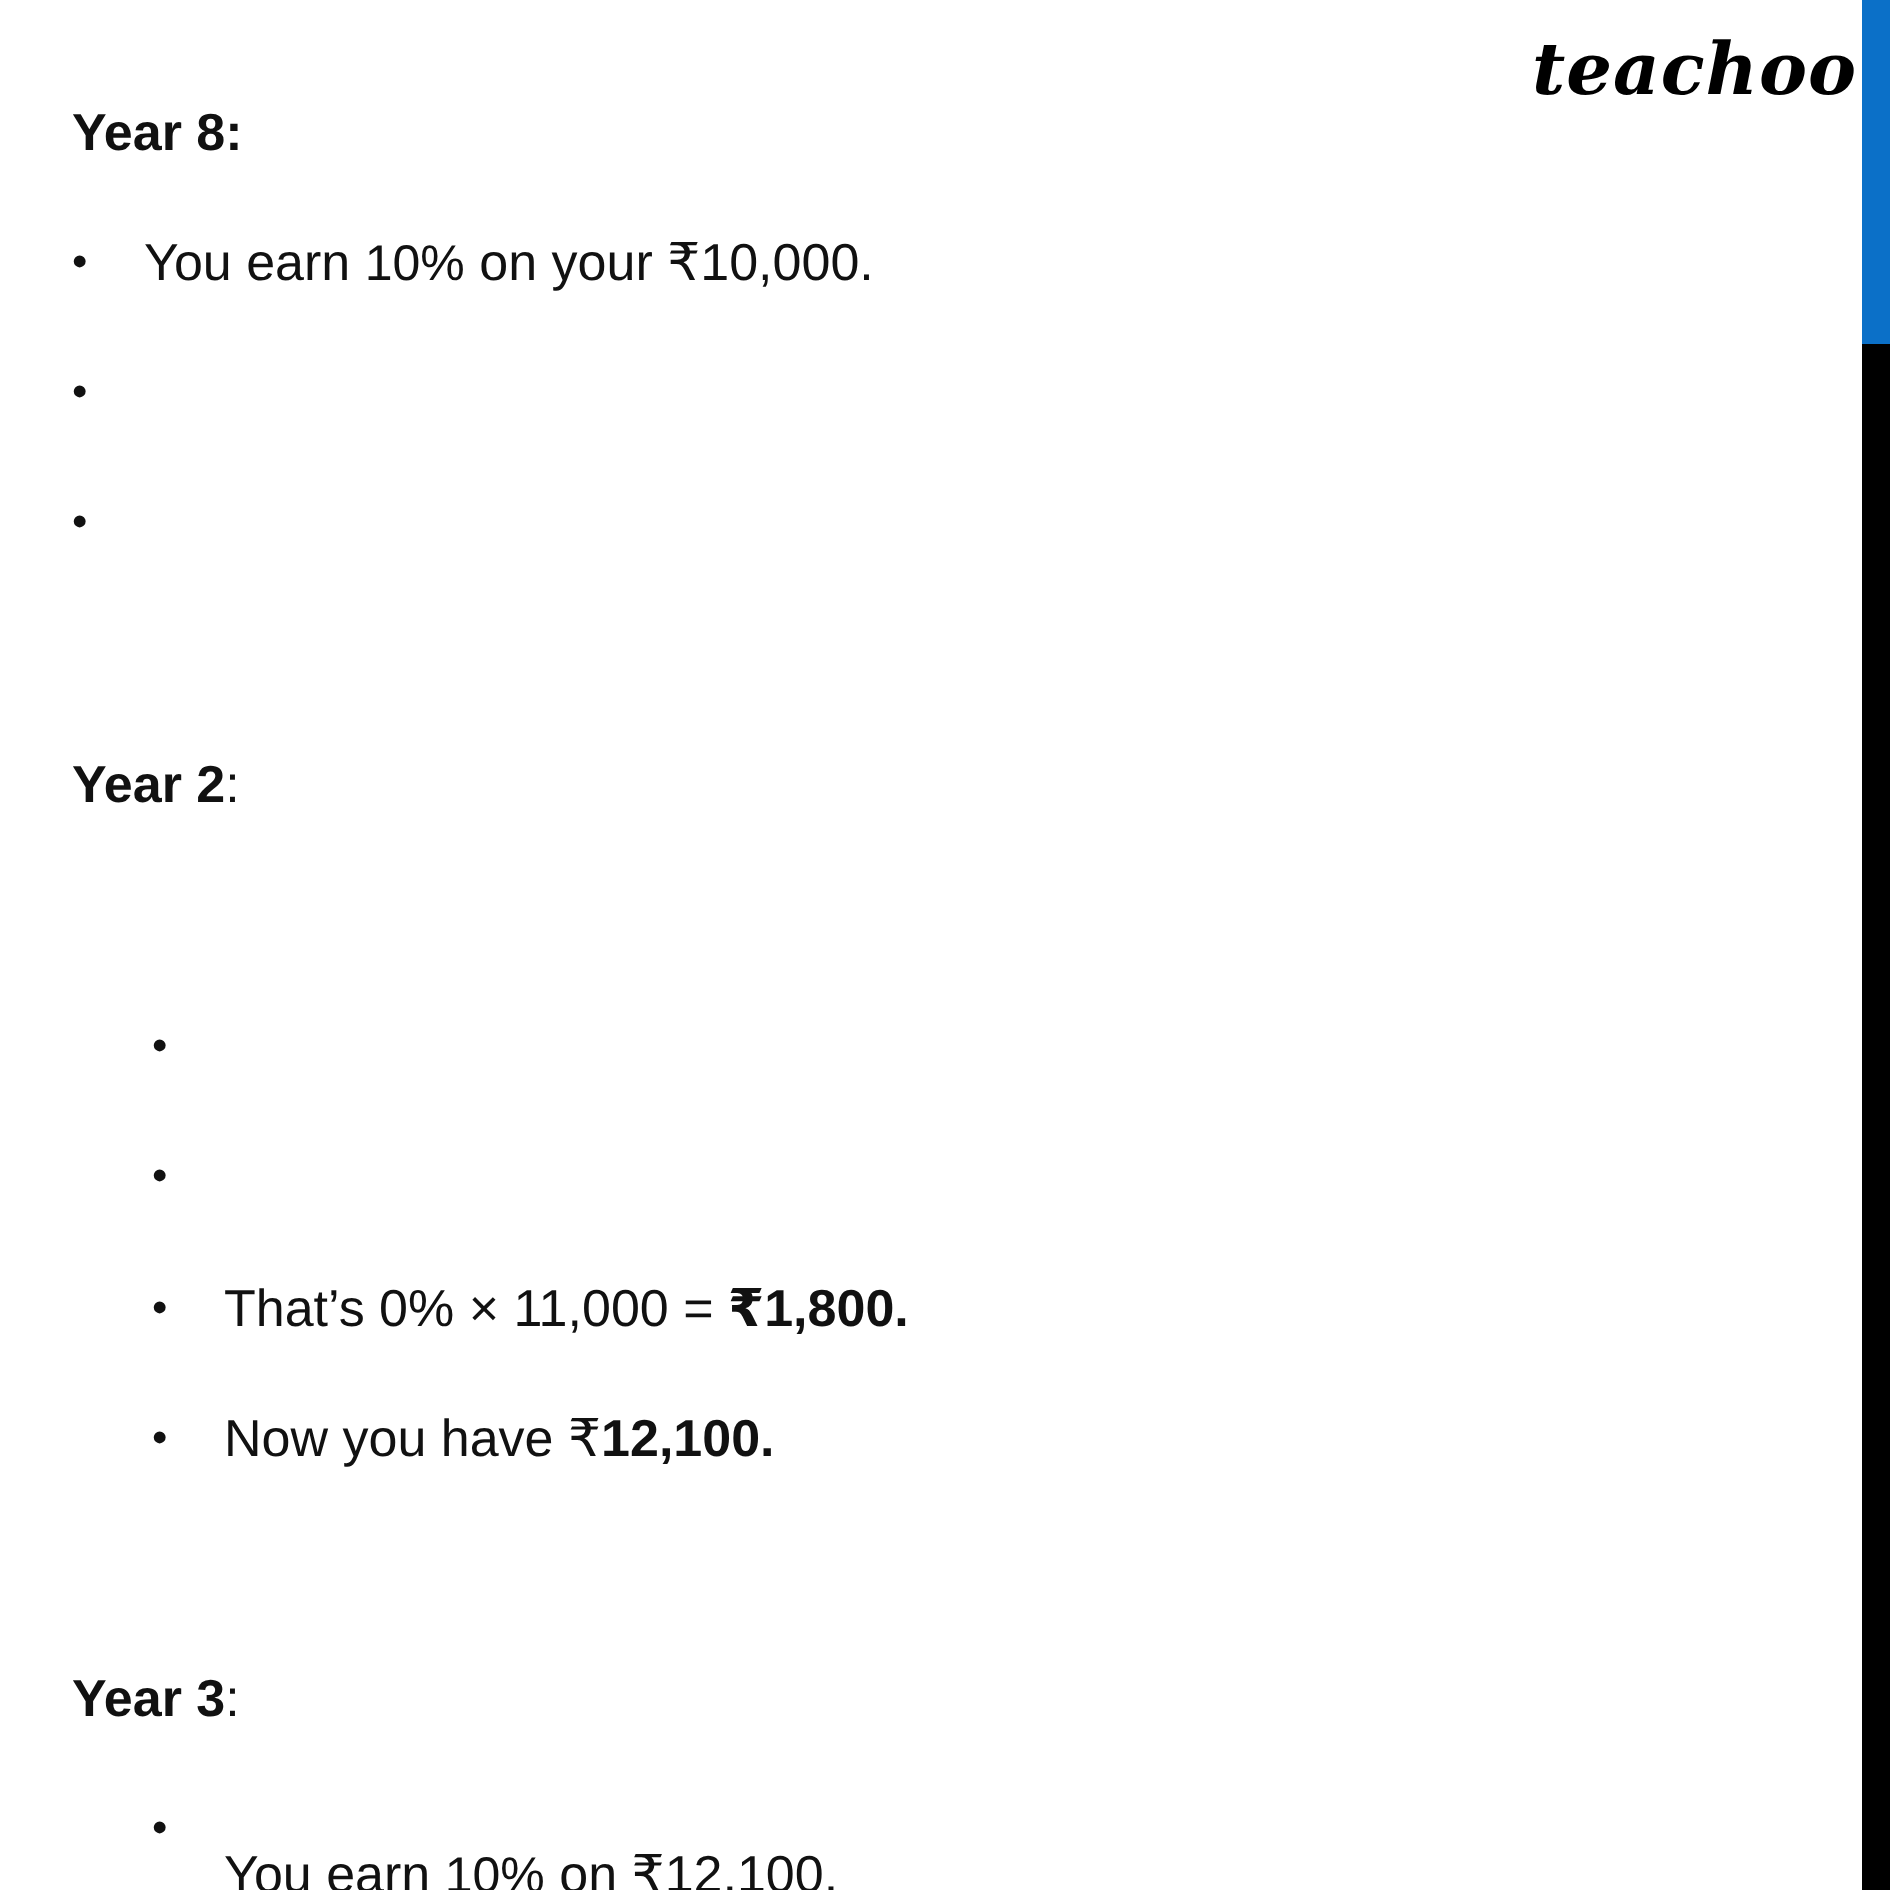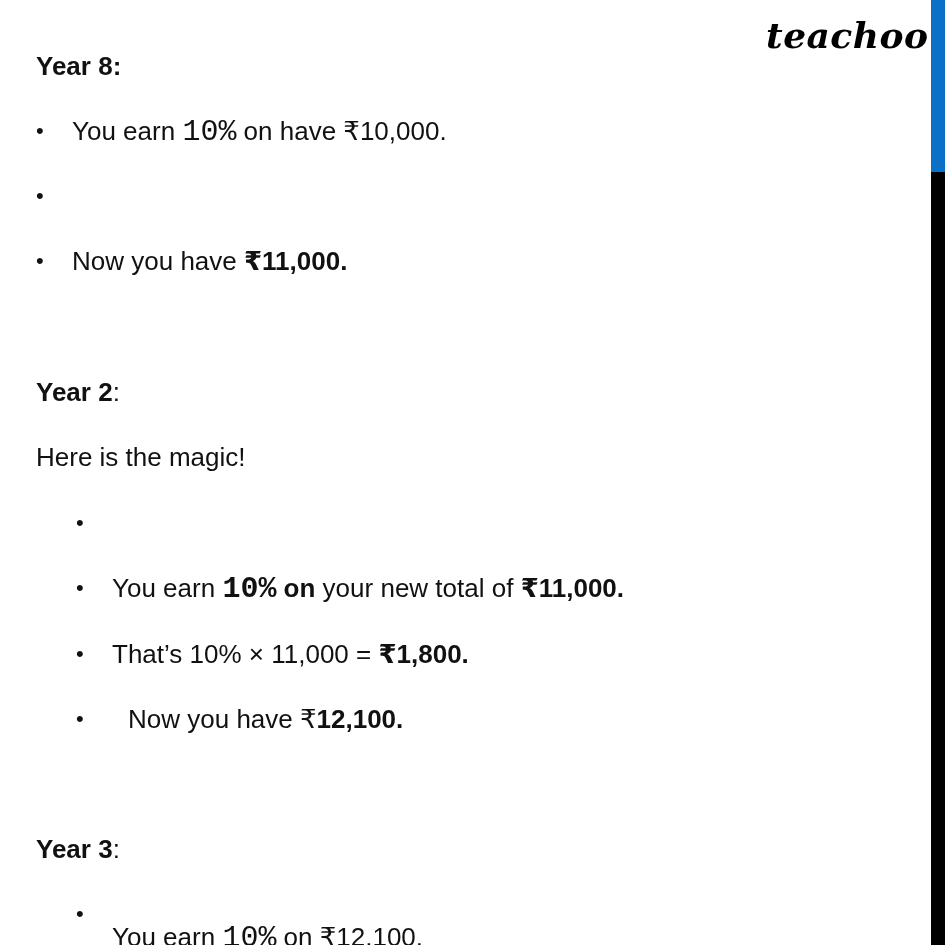--- a/index.html
+++ b/index.html
@@ -15,65 +15,58 @@
     font-family: "DejaVu Serif", serif; font-style: italic; font-weight: bold;
     font-size: 36px; letter-spacing: 0.5px; color: #000;
   }
   .side-bar { position: absolute; left: 931px; top: 0; width: 14px; height: 945px; background: #000000; }
   .side-bar .accent { position: absolute; left: 0; top: 0; width: 14px; height: 172px; background: #0b70c8; }
 
   .line { position: absolute; font-size: 26px; line-height: 32px; white-space: nowrap; }
   .heading { font-weight: bold; }
   .bullet { position: absolute; font-size: 22px; line-height: 32px; }
   .b { font-weight: bold; }
-  .math { font-family: Liberation Mono, monospace; font-size: 30px; }
+  .math { font-family: Liberation Sans, sans-serif; font-size: 25px; }
 </style>
 </head>
 <body>
 
 <div class="slide">
 
   <div class="brand">teachoo</div>
 
   <div class="line" style="left:36px; top:50px;">
     <span class="heading">Year 8</span><span class="heading">:</span>
   </div>
 
   <span class="bullet" style="left:36px; top:115px;">•</span>
   <div class="line" style="left:72px; top:115px;">
-    <span>You earn </span><span class="math">10%</span><span> on have ₹10,000.</span>
+    <span>You earn </span><span class="math">10%</span><span> on your ₹10,000.</span>
   </div>
 
   <span class="bullet" style="left:36px; top:180px;">•</span>
 
   <span class="bullet" style="left:36px; top:245px;">•</span>
-  <div class="line" style="left:72px; top:245px;">
-    <span>Now you have </span><span class="b">₹11,000.</span>
-  </div>
 
   <div class="line" style="left:36px; top:376px;">
     <span class="heading">Year 2</span><span>:</span>
   </div>
 
-  <div class="line" style="left:36px; top:441px;">Here is the magic!</div>
 
   <span class="bullet" style="left:76px; top:507px;">•</span>
 
   <span class="bullet" style="left:76px; top:572px;">•</span>
-  <div class="line" style="left:112px; top:572px;">
-    <span>You earn </span><span class="math b">10%</span><span class="b"> on</span><span> your new total of </span><span class="b">₹11,000.</span>
-  </div>
 
   <span class="bullet" style="left:76px; top:638px;">•</span>
   <div class="line" style="left:112px; top:638px;">
-    <span>That’s 10% × 11,000 = </span><span class="b">₹1,800.</span>
+    <span>That’s 0% × 11,000 = </span><span class="b">₹1,800.</span>
   </div>
 
   <span class="bullet" style="left:76px; top:703px;">•</span>
-  <div class="line" style="left:112px; top:703px;margin-left:16px;">
+  <div class="line" style="left:112px; top:703px;">
     <span>Now you have ₹</span><span class="b">12,100.</span>
   </div>
 
   <div class="line" style="left:36px; top:833px;">
     <span class="heading">Year 3</span><span>:</span>
   </div>
 
   <span class="bullet" style="left:76px; top:898px;">•</span>
   <div class="line" style="left:112px; top:898px;margin-top:23px;">
     <span>You earn </span><span class="math">10%</span><span> on ₹12,100.</span>

